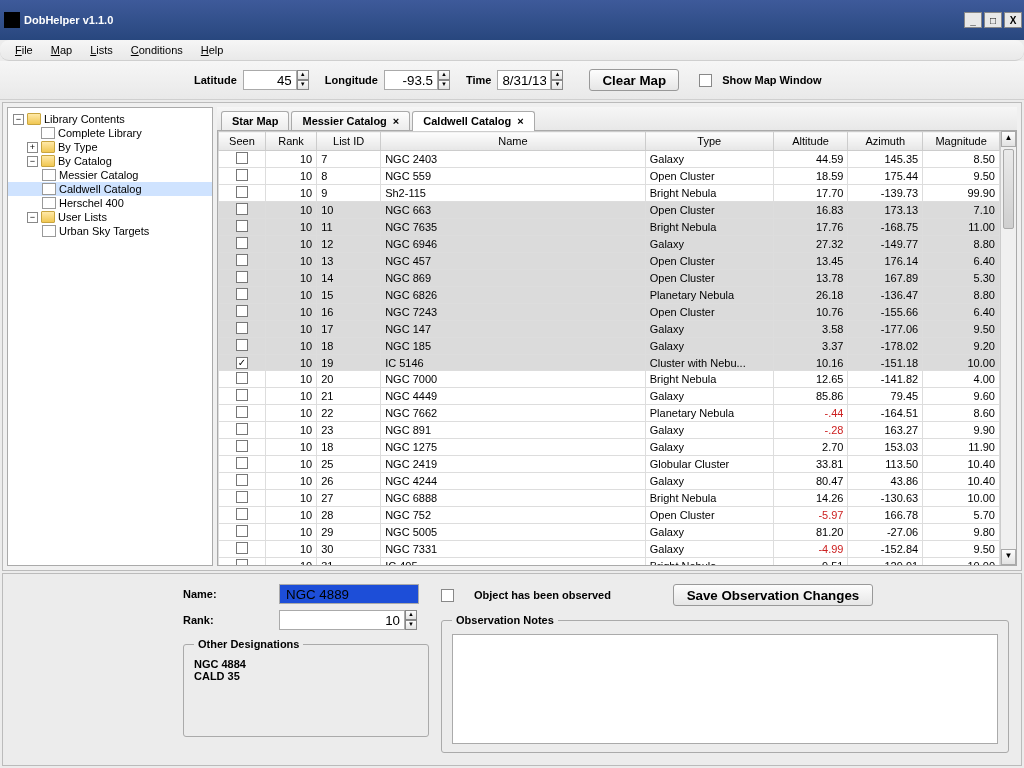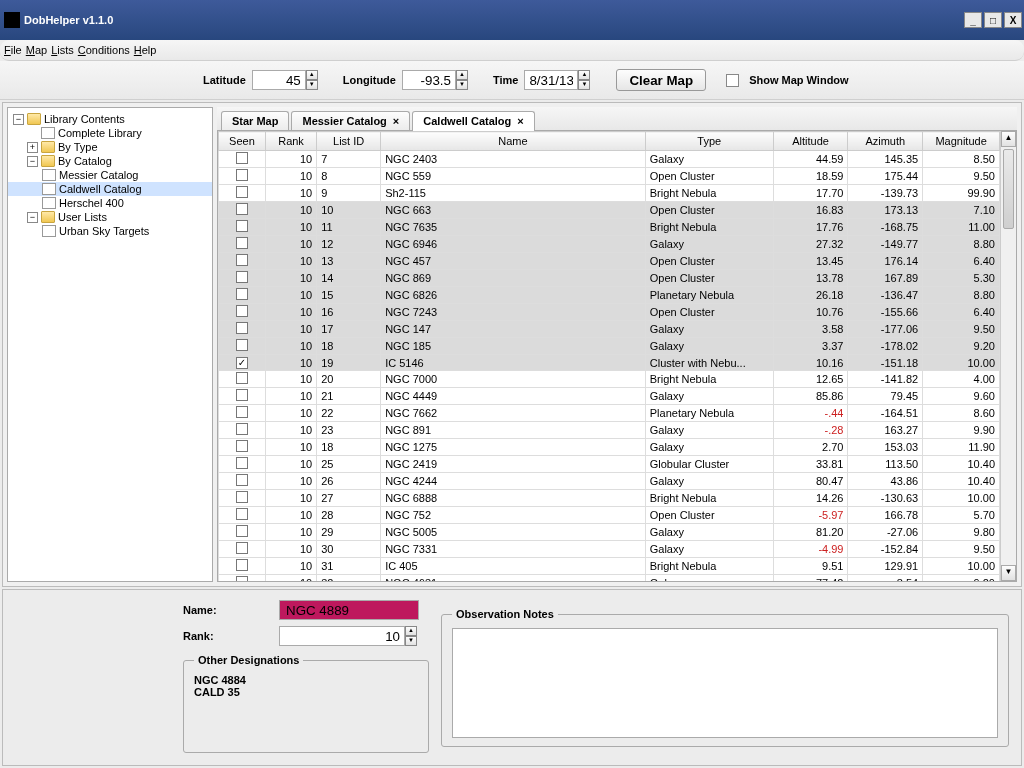--- a/index.html
+++ b/index.html
@@ -1,25 +1,25 @@
 <!DOCTYPE html>
 <html><head>
 <meta charset="utf-8">
 <style>
 * { box-sizing: border-box; margin: 0; padding: 0; }
 body { font-family: "Segoe UI", Tahoma, Arial, sans-serif; font-size: 11px; background: #ececec; width: 1024px; height: 768px; overflow: hidden; display: flex; flex-direction: column; }
 .titlebar { background: linear-gradient(#3e5a9a,#28477e); color: #fff; height: 40px; display: flex; align-items: center; padding: 0 2px; font-weight: bold; }
 .titlebar .icon { width: 16px; height: 16px; background: #000; margin: 0 4px 0 2px; display: inline-block; }
 .titlebar .spacer { flex: 1; }
 .winbtn { width: 18px; height: 16px; background: #e8e8e8; border: 1px solid #888; margin-left: 2px; display: flex; align-items: center; justify-content: center; font-size: 10px; color: #000; }
-.menubar { background: linear-gradient(#f6f6f6,#e9e9e9); border-bottom: 1px solid #cfcfcf; padding: 4px 4px; display: flex; gap: 4px; border-radius: 9px; }
+.menubar { background: linear-gradient(#f6f6f6,#e9e9e9); border-bottom: 1px solid #cfcfcf; padding: 4px 15px; display: flex; gap: 18px; border-radius: 9px; }
 .menubar span { cursor: default; }
 .menubar span u { text-decoration: underline; }
 .toolbar { background: linear-gradient(#f6f6f6,#e9e9e9); border-bottom: 1px solid #cfcfcf; padding: 8px 8px; display: flex; align-items: center; gap: 6px; }
-.toolbar label { font-weight: bold; margin-left: 19px; }
+.toolbar label { font-weight: bold; margin-left: 10px; }
 .spinbox { display: flex; align-items: stretch; }
 .spinbox input { width: 54px; text-align: right; border: 1px solid #aaa; padding: 2px 4px; height: 20px; background:#fff;}
 .spinbox .spbtns { display:flex; flex-direction:column; }
 .spinbox .spbtns div { width:12px; height:10px; border:1px solid #888; background:linear-gradient(#fdfdfd,#e2e2e2); font-size:6px; line-height:6px; text-align:center;}
 .time-input { width: 160px; border:1px solid #aaa; background:#fff; height:20px; text-align:right; padding:2px 6px;}
 .btn { background: linear-gradient(#fdfdfd,#e6e6e6); border:1px solid #999; border-radius:3px; padding:3px 12px; font-weight:bold; height:22px;}
 .chk { width:13px; height:13px; border:1px solid #888; background:#fff; display:inline-block; vertical-align:middle; margin-right:4px;}
 .mainrow { display:flex; flex:1; min-height:0; border:1px solid #bbb; margin:2px; background:#f0f0f0;}
 .tree { width:206px; border:1px solid #aaa; background:#fff; margin:4px 2px 4px 4px; overflow:auto; }
 .tree-inner { padding:4px 0; }
@@ -45,21 +45,21 @@
 tr.shade td { background:#dbdbdb;}
 .neg { color:#cc2020; }
 .cbox { width:12px; height:12px; border:1px solid #777; display:inline-block; background:#fff;}
 .cbox.ck::after { content:"✓"; font-size:10px; line-height:10px; display:block; text-align:center;}
 .vscroll { position:absolute; right:0; top:0; bottom:0; width:16px; background:#f0f0f0; border-left:1px solid #ccc;}
 .vscroll .sbtn { height:16px; background:linear-gradient(#fdfdfd,#e2e2e2); border:1px solid #aaa; text-align:center; font-size:8px; line-height:12px;}
 .vscroll .thumb { position:absolute; left:2px; right:2px; top:18px; height:80px; background:linear-gradient(#eaeaea,#cfcfcf); border:1px solid #aaa; border-radius:2px;}
 .bottom { border:1px solid #bbb; margin:0 2px 2px 2px; background:#ececec; padding:10px 12px 12px 180px; display:flex; gap:12px;}
 .bottom .col1 { width:246px; }
 .bottom label.fld { font-weight:bold; display:inline-block; width:80px;}
-.bottom .txt { border:1px solid #aaa; background:#be185d; height:20px; padding:2px 6px; width:140px;}
+.bottom .txt { border:1px solid #aaa; background:#1d4ed8; height:20px; padding:2px 6px; width:140px;}
 fieldset { border:1px solid #aaa; border-radius:3px; padding:8px 10px; margin-top:8px;}
 fieldset legend { font-weight:bold; padding:0 4px;}
 .notes { flex:1; }
 .notesbox { border:1px solid #aaa; background:#fff; height:110px;}
 .row { display:flex; align-items:center; margin-bottom:6px; gap:16px;}
 </style>
 </head>
 <body>
 
 <div class="titlebar">
@@ -479,18 +479,24 @@
     </div>
     <fieldset>
       <legend>Other Designations</legend>
       <div style="height:70px">
         <div style="font-weight:bold">NGC 4884</div>
         <div style="font-weight:bold">CALD 35</div>
       </div>
     </fieldset>
   </div>
   <div class="notes">
+    <div class="row">
+      <span class="chk"></span>
+      <span style="font-weight:bold">Object has been observed</span>
+      <span style="width:30px"></span>
+      <button class="btn" style="width:200px">Save Observation Changes</button>
+    </div>
     <fieldset>
       <legend>Observation Notes</legend>
       <div class="notesbox"></div>
     </fieldset>
   </div>
 </div>
 
 </body></html>

